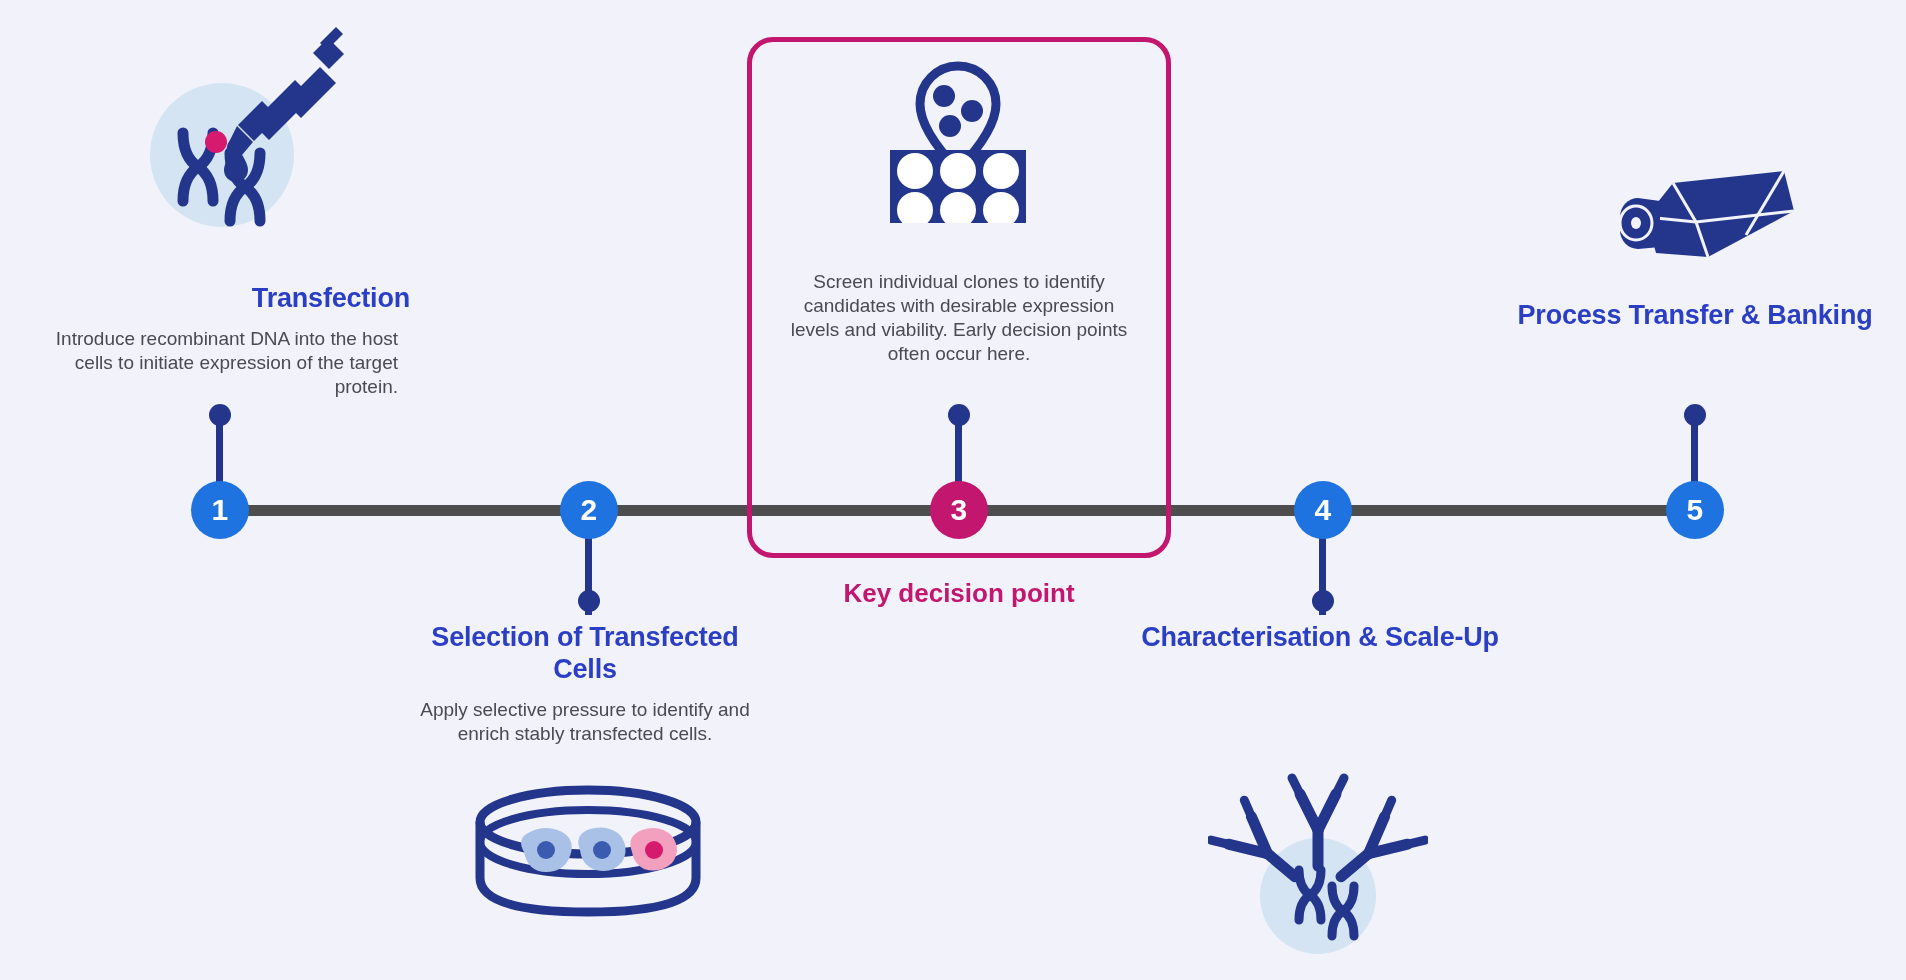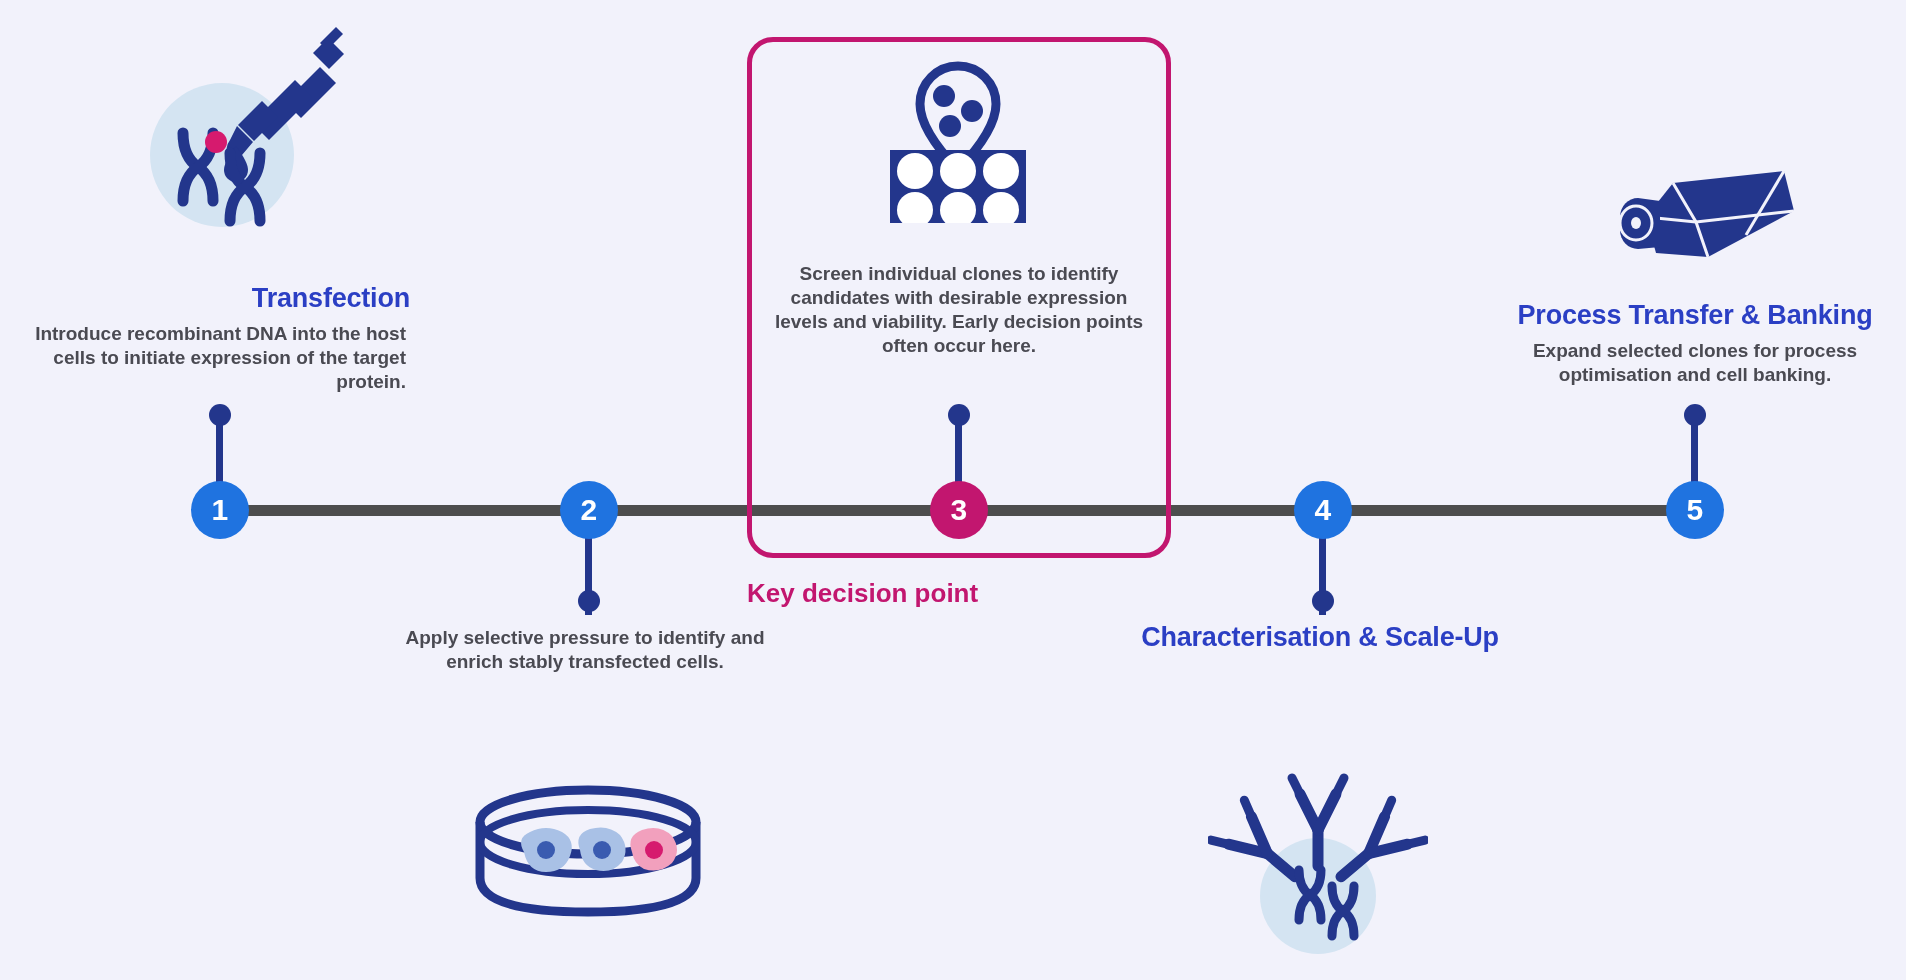--- a/index.html
+++ b/index.html
@@ -70,43 +70,44 @@
   .step-title {
     color: #2b3fc4;
     font-weight: bold;
     font-size: 27px;
     line-height: 1.18;
     margin: 0 0 7px 0;
     letter-spacing: -0.2px;
   }
   .step-desc {
     color: #4a4a52;
-    font-weight: bold;
+    font-weight: normal;
     font-size: 19px;
     line-height: 1.26;
-    margin: 4px;
+    margin: 12px;
   }
 
   
   .callout-box {
     position: absolute;
     left: 747px;
     top: 37px;
     width: 424px;
     height: 521px;
     border: 5px solid #c2166f;
     border-radius: 26px;
     box-sizing: border-box;
     z-index: 2;
   }
   .callout-label {
     position: absolute;
     left: 747px;
     top: 578px;
     width: 424px;
+    text-align: center;
     color: #c2166f;
     font-weight: bold;
     font-size: 26px;
   }
 
   
   .icon {
     position: absolute;
   }
 </style>
@@ -160,20 +161,21 @@
     <span>1</span>
   </div>
 
   <div class="marker blue" style="left:560px; top:481px;">
     <span>2</span>
   </div>
   <div class="stem" style="left:585px; top:530px; height:85px;"></div>
   <div class="stem-dot" style="left:578px; top:590px;"></div>
 
   <div class="step-text" style="left:400px; top:622px; width:370px;">
+    <p class="step-title">Selection of Transfected Cells</p>
     <p class="step-desc">Apply selective pressure to identify and enrich stably transfected cells.</p>
   </div>
 
   <div class="icon" style="left:468px; top:780px; width:240px; height:150px;">
     <svg width="240" height="150" viewBox="0 0 240 150">
 
       <path d="M12 42 L12 98 Q12 132 120 132 Q228 132 228 98 L228 42" fill="none" stroke="#23368c" stroke-width="9"></path>
       <ellipse cx="120" cy="42" rx="108" ry="32" fill="none" stroke="#23368c" stroke-width="9"></ellipse>
       <ellipse cx="120" cy="62" rx="108" ry="32" fill="none" stroke="#23368c" stroke-width="8"></ellipse>
 
@@ -278,21 +280,20 @@
       <g fill="#23368c">
         <path d="M22 52 A18 19 0 0 1 40 33 L62 36 L62 82 L40 84 A18 19 0 0 1 22 65 Z"></path>
       </g>
       <ellipse cx="38" cy="58" rx="16" ry="17" fill="#23368c" stroke="#f2f2fb" stroke-width="3"></ellipse>
       <ellipse cx="38" cy="58" rx="5" ry="6" fill="#f2f2fb"></ellipse>
     </svg>
   </div>
 
   <div class="step-text" style="left:1500px; top:300px; width:390px;">
     <p class="step-title">Process Transfer &amp; Banking</p>
-    <p class="step-desc">Expand selected clones for process optimisation and cell banking.</p>
   </div>
 
   <div class="stem-dot" style="left:1684px; top:404px;"></div>
   <div class="stem" style="left:1691px; top:414px; height:95px;"></div>
   <div class="marker blue" style="left:1666px; top:481px;">
     <span>5</span>
   </div>
 
 </div>
 

